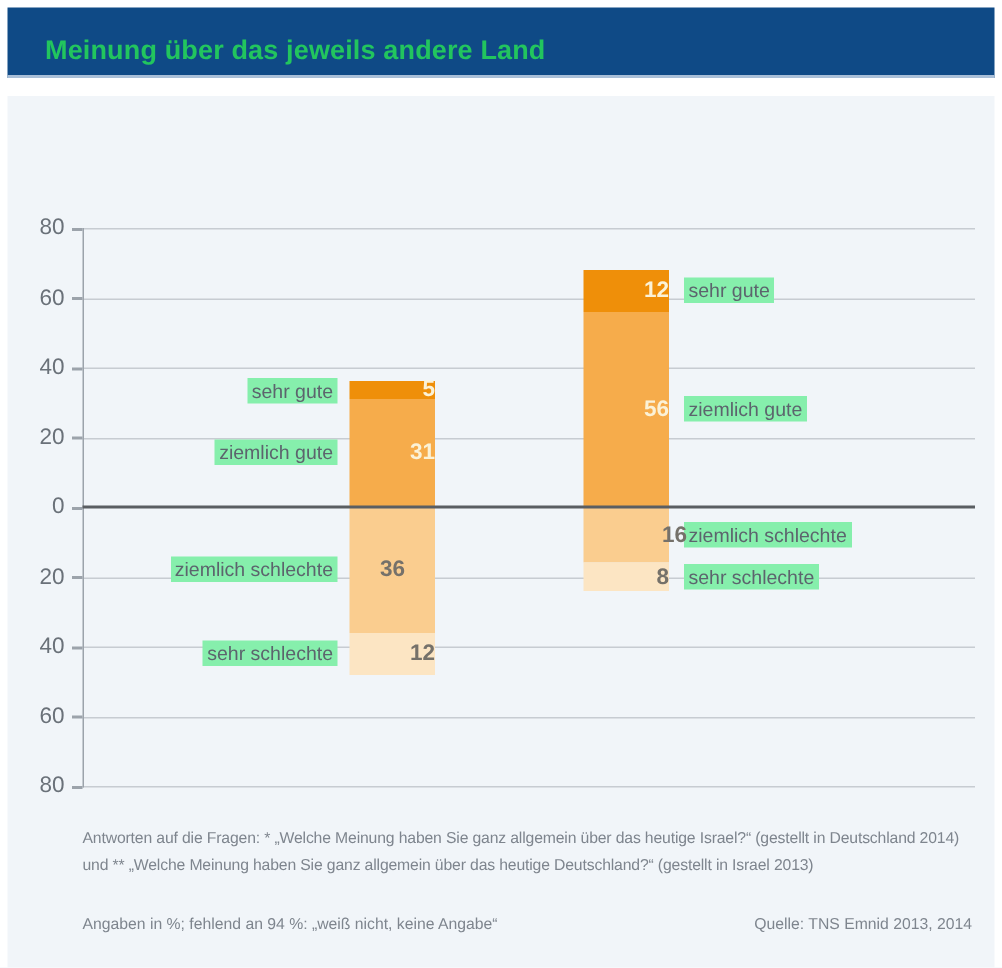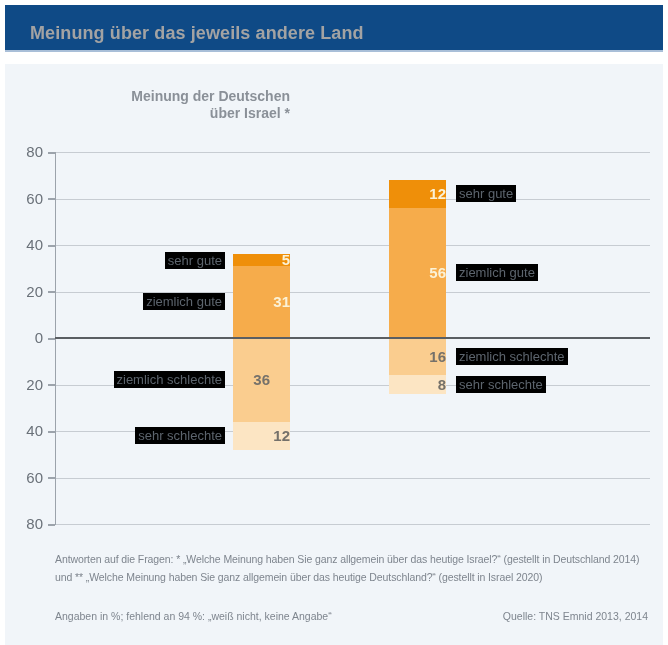--- a/index.html
+++ b/index.html
@@ -6,21 +6,21 @@
   body{
     width:668px;height:645px;background:#ffffff;position:relative;overflow:hidden;
     font-family:"Liberation Sans", sans-serif;
   }
   .header-bar{
     position:absolute;left:5px;top:5px;width:658px;height:47px;
     background:#0F4A86;border-bottom:2px solid #A9BFD8;
     display:flex;align-items:center;box-sizing:border-box;
   }
   .header-bar h1{
-    margin:12px 0 0 25px;color:#a3a3a3;font-size:18px;font-weight:bold;letter-spacing:0.1px;
+    margin:12px 0 0 25px;color:#22c55e;font-size:18px;font-weight:bold;letter-spacing:0.1px;
   }
   .chart-panel{
     position:absolute;left:5px;top:64px;width:658px;height:581px;background:#F1F5F9;
   }
   .col-header{
     position:absolute;top:24px;color:#8A9098;font-weight:bold;font-size:14px;line-height:17px;
   }
   .col-header.left{right:373px;text-align:right;}
   .col-header.right{left:384px;text-align:left;}
   .plot-area{position:absolute;left:0;top:88px;width:658px;height:372px;}
@@ -29,43 +29,39 @@
   .y-axis-line{position:absolute;left:50px;top:0;width:1px;height:373px;background:#9CA3AB;z-index:2;}
   .y-tick-mark{position:absolute;left:43px;width:7px;height:2px;background:#9CA3AB;}
   .y-tick-label{
     position:absolute;left:0;width:38px;text-align:right;font-size:15px;color:#6A7179;height:18px;line-height:18px;
   }
   .bar-seg{position:absolute;z-index:4;}
   .seg-value{
     position:absolute;z-index:7;text-align:right;font-size:15px;font-weight:bold;height:18px;line-height:18px;
   }
   .cat-label{
-    position:absolute;z-index:5;font-size:13px;color:#5C646D;background:#000000;
+    position:absolute;z-index:5;font-size:13px;color:#5C646D;background:#86efac;
     height:17px;line-height:17px;padding:0 3px;white-space:nowrap;
   }
   .cat-label.side-left{text-align:right;}
   .footnote-block{
     position:absolute;left:50px;top:486px;width:600px;color:#7E858E;font-size:10.5px;line-height:18px;letter-spacing:-0.1px;
   }
   .note-line{position:absolute;left:50px;top:543px;color:#7E858E;font-size:10.5px;line-height:18px;}
   .source-line{position:absolute;right:15px;top:543px;color:#7E858E;font-size:10.5px;line-height:18px;text-align:right;}
 </style>
 </head>
 <body>
 
 <div class="header-bar">
   <h1>Meinung über das jeweils andere Land</h1>
 </div>
 
 <div class="chart-panel">
 
-  <div class="col-header left">
-    <div>Meinung der Deutschen</div>
-    <div>über Israel *</div>
-  </div>
 
 
   <div class="plot-area">
       <div class="gridline" style="top: 0px;"></div>
       <div class="y-tick-mark" style="top: -0.5px;"></div>
       <div class="y-tick-label" style="top: -9px;">80</div>
       <div class="gridline" style="top: 46.5px;"></div>
       <div class="y-tick-mark" style="top: 46px;"></div>
       <div class="y-tick-label" style="top: 37.5px;">60</div>
       <div class="gridline" style="top: 93px;"></div>
@@ -101,28 +97,28 @@
       <div class="bar-seg" style="left: 228px; width: 57px; top: 269.7px; height: 27.9px; background: rgb(252, 229, 195);"></div>
       <div class="seg-value" style="left: 228px; width: 57px; top: 274.65px; color: rgb(117, 113, 106);">12</div>
       <div class="cat-label side-left" style="top: 275.15px; right: 438px;">sehr schlechte</div>
       <div class="bar-seg" style="left: 384px; width: 57px; top: 27.9px; height: 27.9px; background: rgb(239, 143, 9);"></div>
       <div class="seg-value" style="left: 384px; width: 57px; top: 32.85px; color: rgb(251, 242, 215);">12</div>
       <div class="cat-label side-right" style="top: 33.35px; left: 451px;">sehr gute</div>
       <div class="bar-seg" style="left: 384px; width: 57px; top: 55.8px; height: 130.2px; background: rgb(246, 172, 75);"></div>
       <div class="seg-value" style="left: 384px; width: 57px; top: 111.9px; color: rgb(251, 242, 215);">56</div>
       <div class="cat-label side-right" style="top: 112.4px; left: 451px;">ziemlich gute</div>
       <div class="bar-seg" style="left: 384px; width: 57px; top: 186px; height: 37.2px; background: rgb(250, 205, 143);"></div>
-      <div class="seg-value" style="left: 384px; width: 57px; top: 195.6px; color: rgb(117, 113, 106);">16</div>
+      <div class="seg-value" style="left: 384px; width: 57px; top: 195.6px; color: rgb(117, 113, 106); padding-left: 12px;">16</div>
       <div class="cat-label side-right" style="top: 196.1px; left: 451px;">ziemlich schlechte</div>
       <div class="bar-seg" style="left: 384px; width: 57px; top: 223.2px; height: 18.6px; background: rgb(252, 229, 195);"></div>
       <div class="seg-value" style="left: 384px; width: 57px; top: 223.5px; color: rgb(117, 113, 106);">8</div>
       <div class="cat-label side-right" style="top: 224px; left: 451px;">sehr schlechte</div>
       <div class="zero-line" style="top: 185px;"></div>
     </div>
 
   <div class="footnote-block">
     <div>Antworten auf die Fragen: * „Welche Meinung haben Sie ganz allgemein über das heutige Israel?“ (gestellt in Deutschland 2014)</div>
-    <div>und ** „Welche Meinung haben Sie ganz allgemein über das heutige Deutschland?“ (gestellt in Israel 2020)</div>
+    <div>und ** „Welche Meinung haben Sie ganz allgemein über das heutige Deutschland?“ (gestellt in Israel 2013)</div>
   </div>
 
   <div class="note-line">Angaben in %; fehlend an 94 %: „weiß nicht, keine Angabe“</div>
   <div class="source-line">Quelle: TNS Emnid 2013, 2014</div>
 </div>
 
 </body></html>

